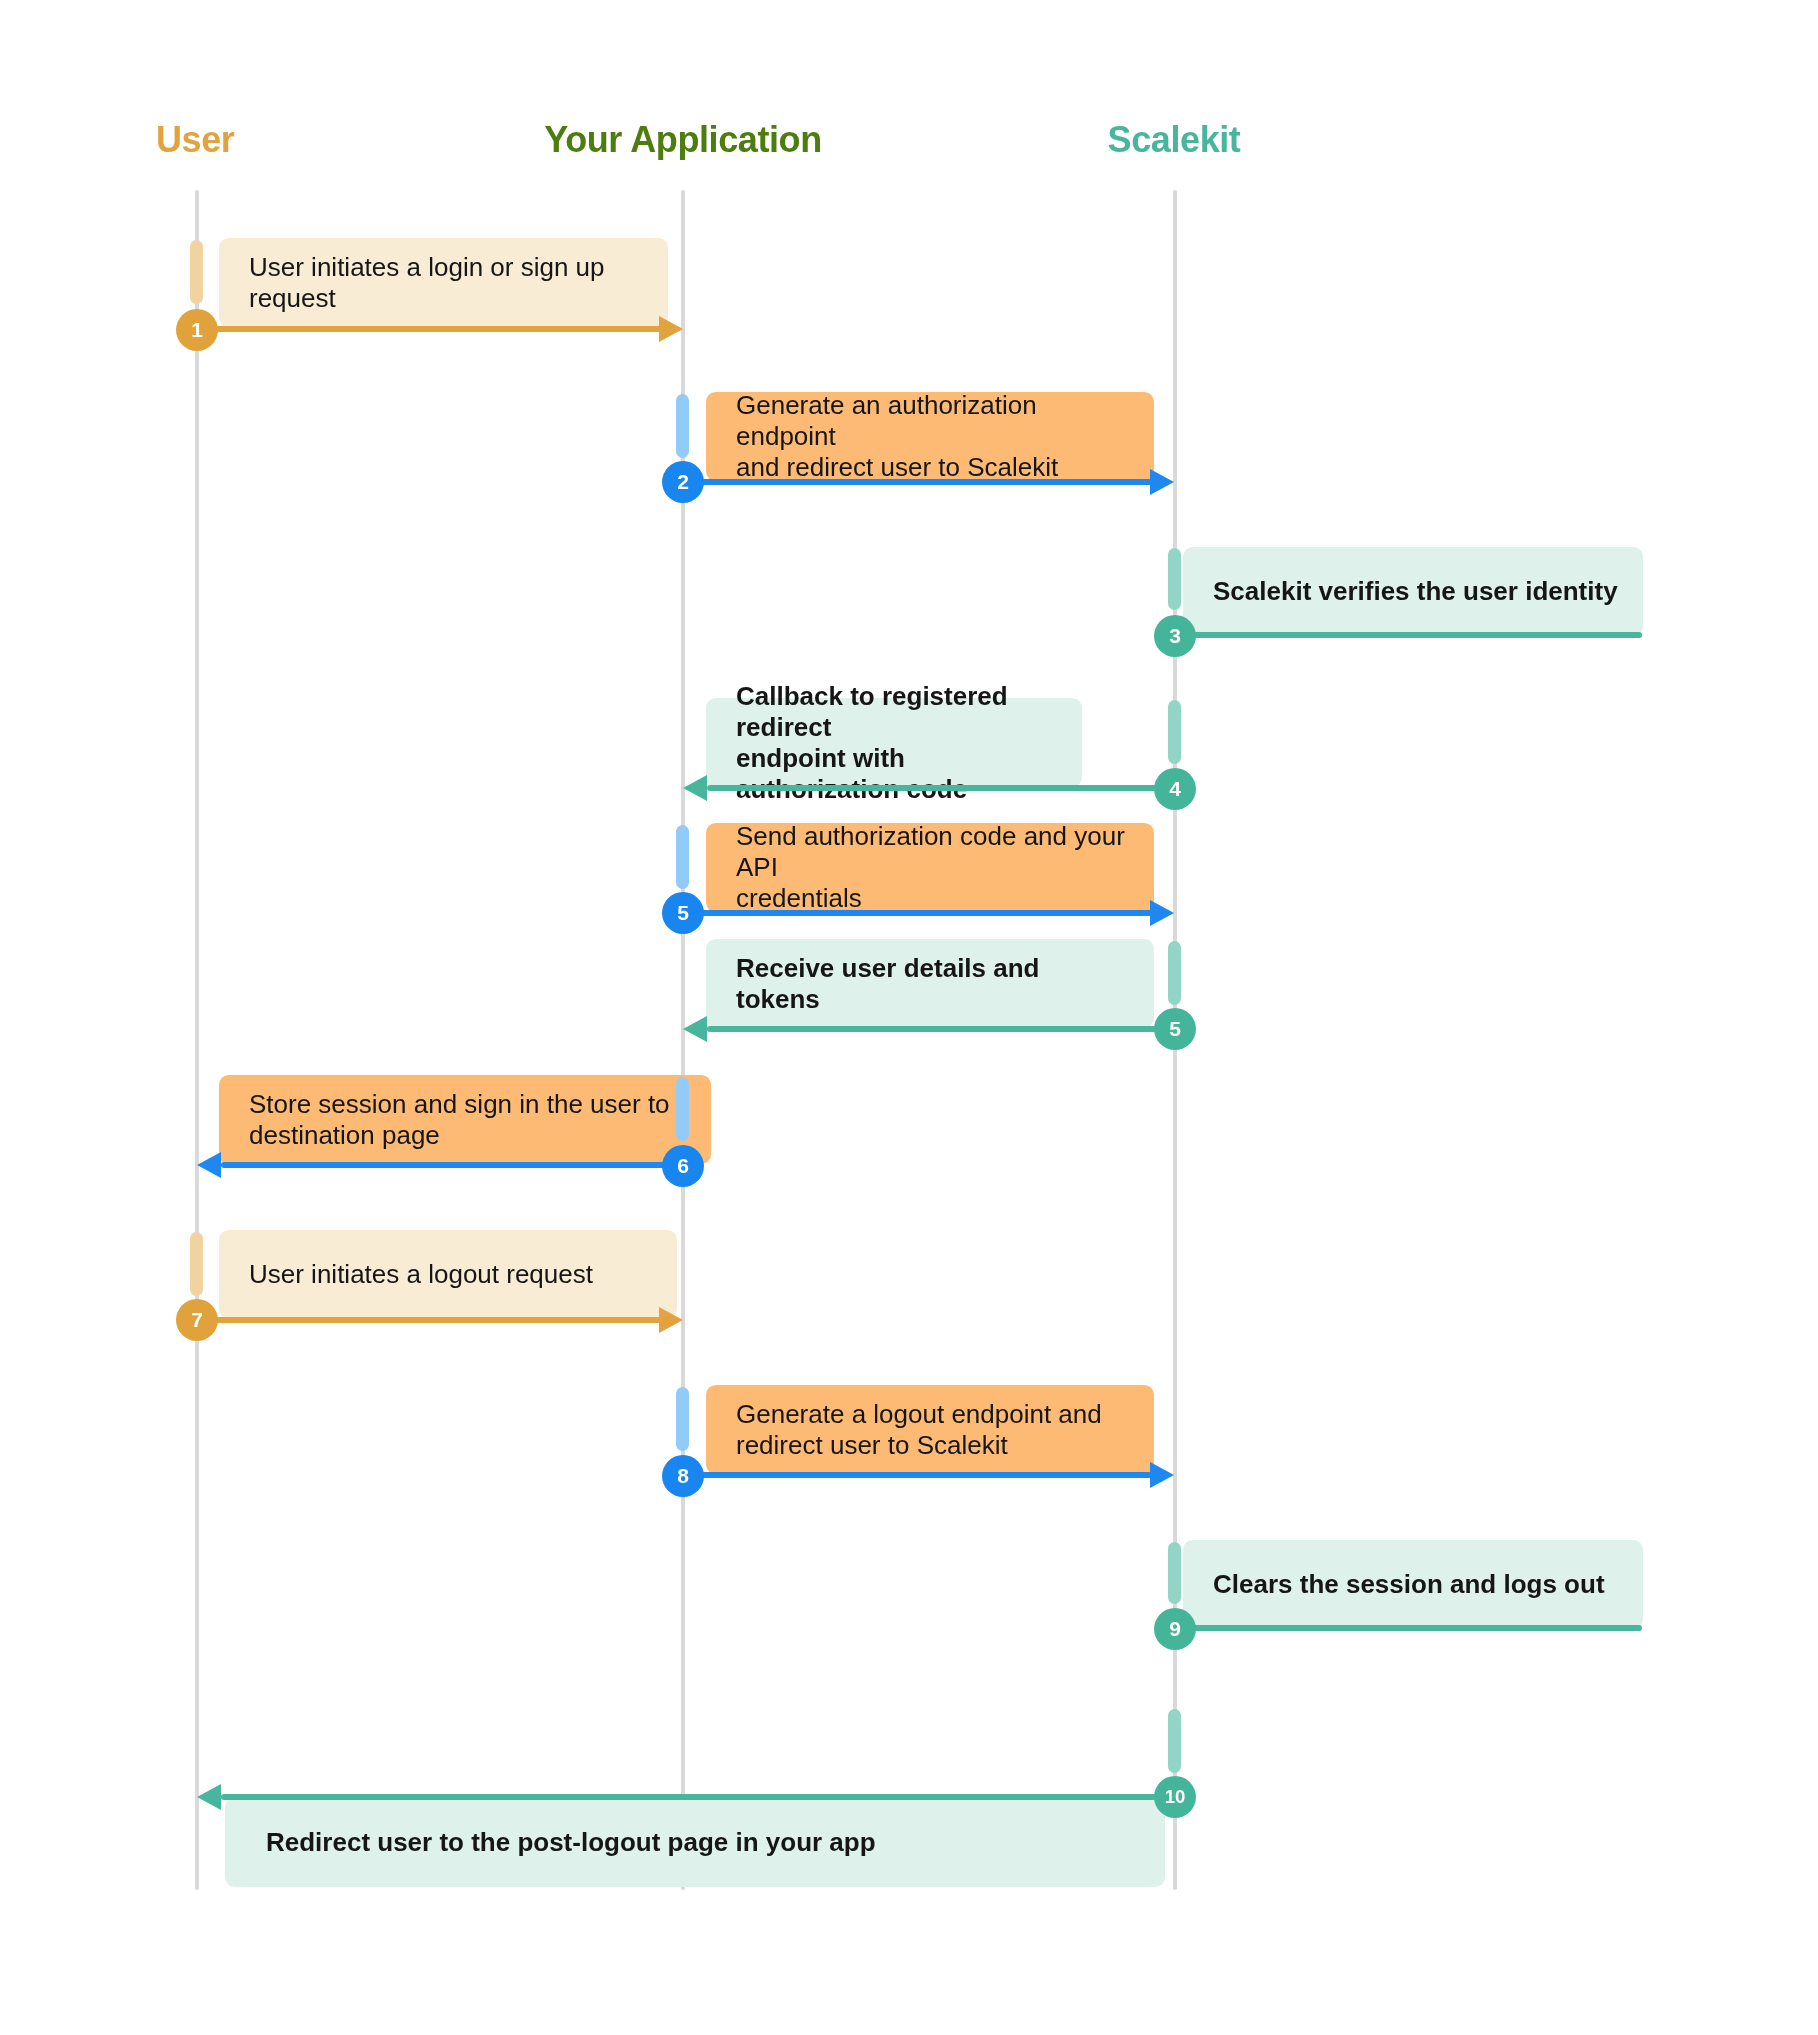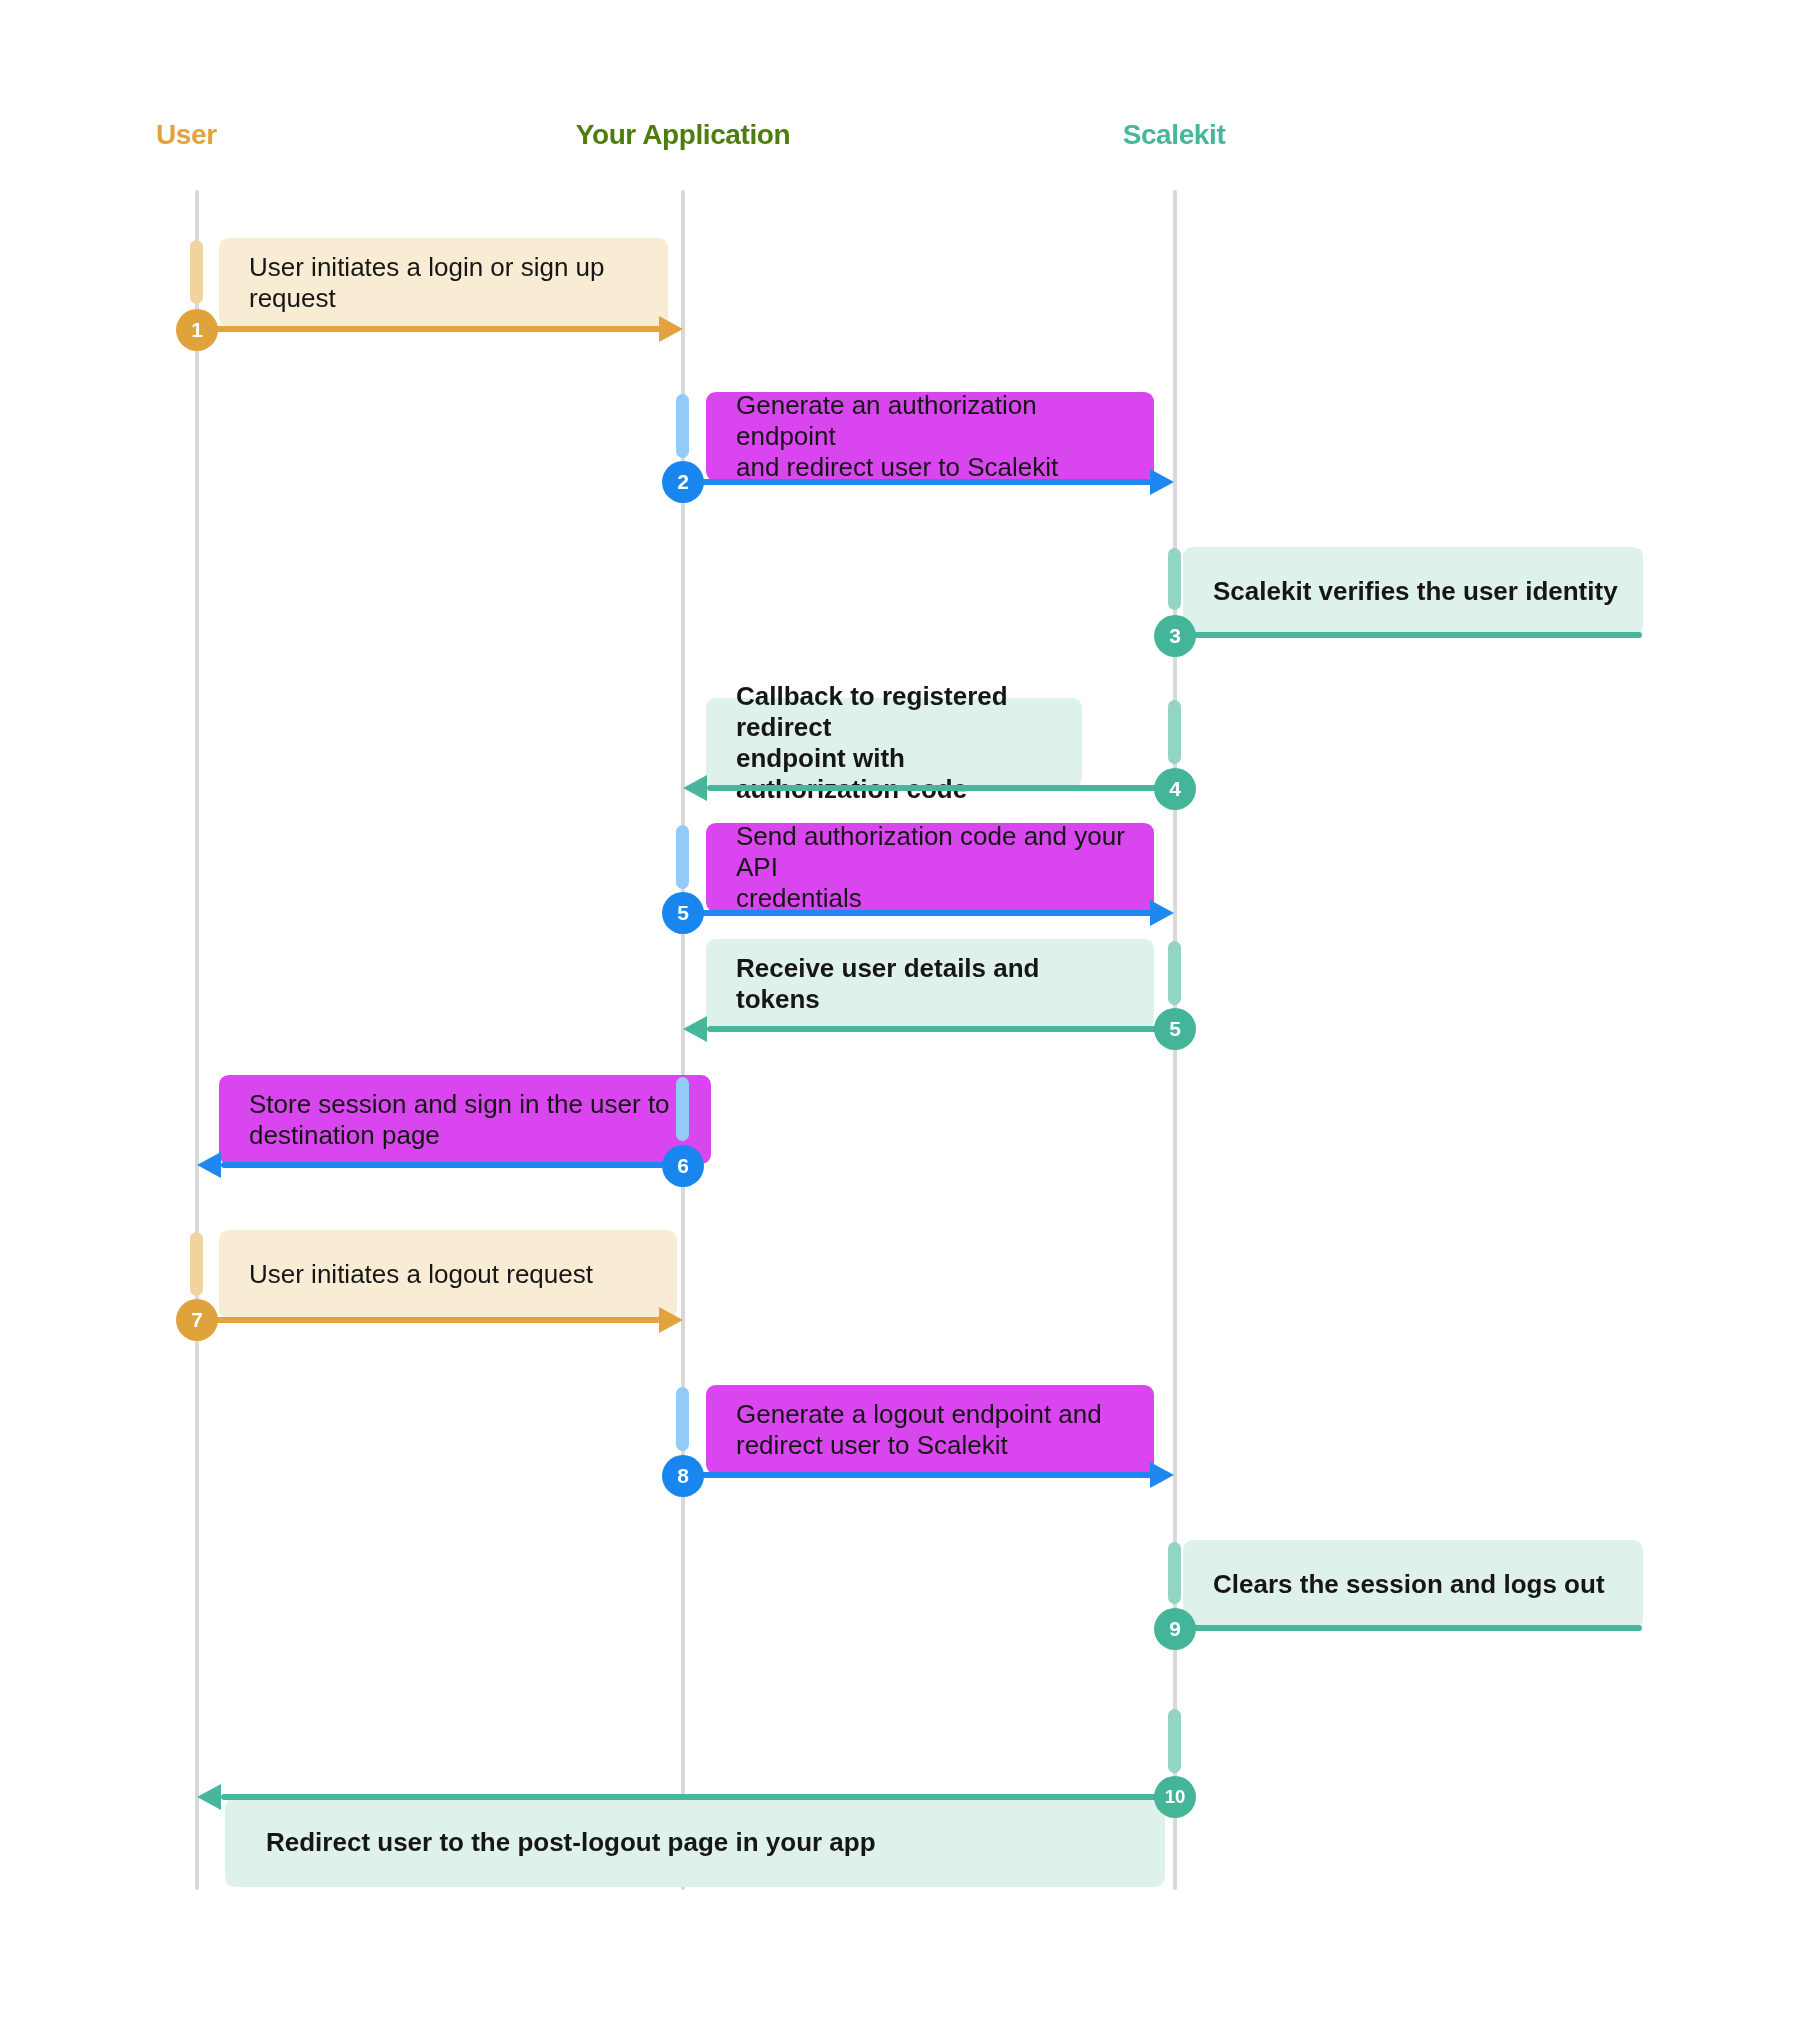--- a/index.html
+++ b/index.html
@@ -3,35 +3,35 @@
 <meta charset="utf-8">
 <style>
   html,body{margin:0;padding:0;background:#ffffff;}
   body{
     width:1819px;height:2035px;position:relative;overflow:hidden;
     font-family:"Liberation Sans",sans-serif;
   }
   
   .lifeline{position:absolute;top:190px;height:1700px;width:3.6px;background:#D9D9D9;border-radius:1.8px;z-index:0;}
   
-  .actor-label{position:absolute;top:119px;font-size:28px;font-weight:700;letter-spacing:-0.4px;white-space:nowrap;z-index:1;}
+  .actor-label{position:absolute;top:119px;font-size:36px;font-weight:700;letter-spacing:-0.4px;white-space:nowrap;z-index:1;}
   .actor-label.center{transform:translateX(-50%);}
   .c-orange{color:#E2A33E;}
   .c-blue{color:#4d7c0f;}
   .c-teal{color:#47B69C;}
   
   .note{
     position:absolute;box-sizing:border-box;border-radius:9.8px;
     display:flex;align-items:center;
     padding:0 25px 0 30px;
     font-size:26px;line-height:31px;color:#161616;
     white-space:pre-line;z-index:1;letter-spacing:0px;
   }
   .note.orange{background:#F9ECD4;}
-  .note.blue{background:#d946ef;}
+  .note.blue{background:#fdba74;}
   .note.teal{background:#DFF1EB;font-weight:bold;}
   
   .bar{position:absolute;width:13.3px;border-radius:6.7px;z-index:2;}
   .bar.orange{background:#F0D39F;}
   .bar.blue{background:#92CBF8;}
   .bar.teal{background:#92D5C5;}
   
   .line{position:absolute;height:6.2px;border-radius:3.1px;z-index:2;}
   .line.orange{background:#E2A33E;}
   .line.blue{background:#1E88F0;}

